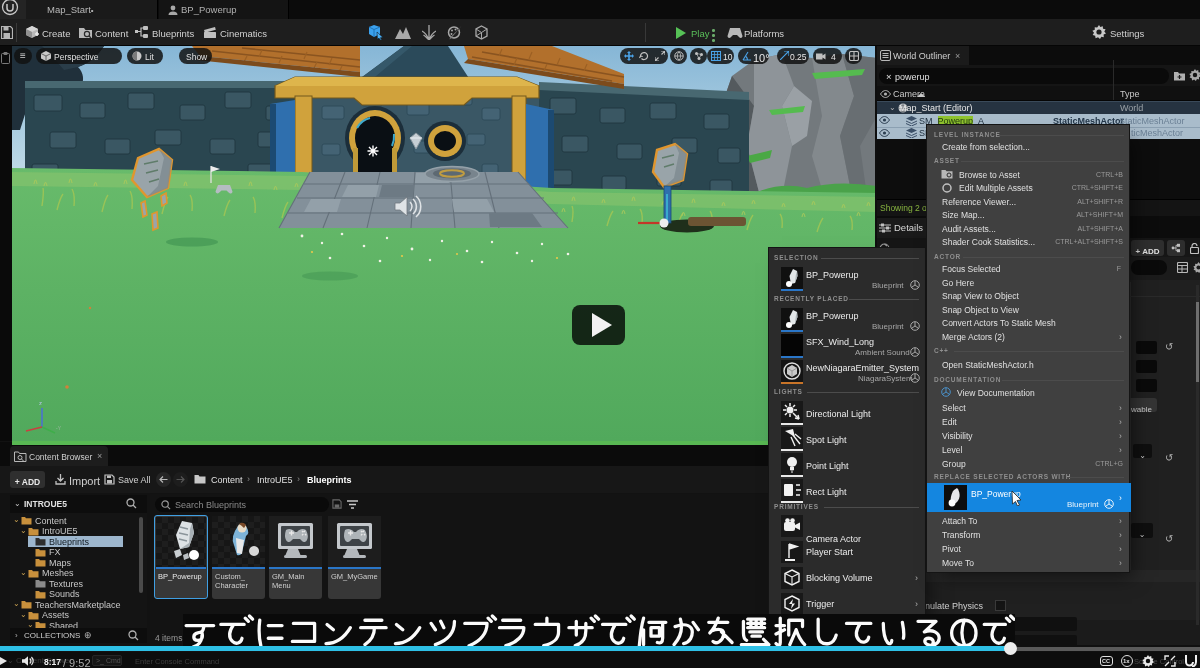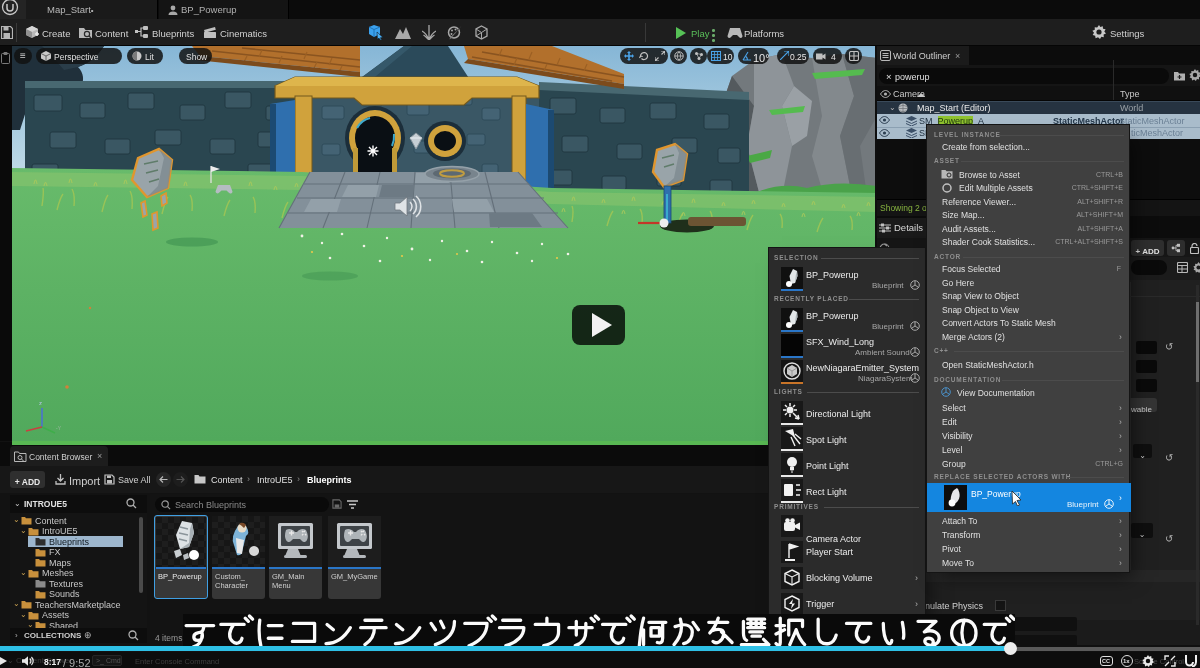--- a/index.html
+++ b/index.html
@@ -437,21 +437,21 @@
   <div class="abs" style="left:40px;top:47px;width:0;height:0;border-bottom:4px solid #c8c8c8;border-left:4px solid transparent;border-right:4px solid transparent"></div>
   <div class="abs" style="left:236px;top:14px;width:1px;height:40px;background:#2a2a2a"></div>
   <div class="abs txt" style="left:243px;top:43px;font-size:9px;color:#c8c8c8">Type</div>
 
   <div class="abs" style="left:0;top:55px;width:323px;height:13px;background:#263341;border-top:1px solid #3a4a5a"></div>
   <div class="abs txt" style="left:12px;top:56.5px;font-size:8px;color:#b8b8b8">⌄</div>
   <svg class="abs" style="left:21px;top:57px" width="10" height="10" viewBox="0 0 10 10">
         <circle cx="5" cy="5" r="4.5" fill="#b8bcc0"></circle>
         <path d="M1 3.5 Q5 1 9 3.5 M0.5 5.5 H9.5 M2 8 Q5 9.5 8 8 M5 0.5 V9.5" stroke="#6a6e73" stroke-width="0.7" fill="none"></path>
       </svg>
-  <div class="abs txt" style="left:40px;top:56.5px;font-size:9px;color:#e8e8e8">Map_Start (Editor)</div>
+  <div class="abs txt" style="left:22px;top:56.5px;font-size:9px;color:#e8e8e8">Map_Start (Editor)</div>
   <div class="abs txt" style="left:243px;top:56.5px;font-size:9px;color:#9aa0a6">World</div>
 
   <div class="abs" style="left:0;top:68px;width:323px;height:12.5px;background:#a9bccb"></div>
   <svg class="abs" style="left:2px;top:70px" width="11" height="8" viewBox="0 0 11 8">
         <path d="M0.5 4 C2 1.5 4 0.5 5.5 0.5 C7 0.5 9 1.5 10.5 4 C9 6.5 7 7.5 5.5 7.5 C4 7.5 2 6.5 0.5 4 Z" fill="none" stroke="#2c3e50" stroke-width="1"></path>
         <circle cx="5.5" cy="4" r="1.6" fill="#2c3e50"></circle>
       </svg>
   <svg class="abs" style="left:29px;top:69.5px" width="11" height="10" viewBox="0 0 11 10">
         <path d="M5.5 0 L11 2.5 L5.5 5 L0 2.5 Z" fill="#3c5068"></path>
         <path d="M0 5 L5.5 7.5 L11 5 M0 7.5 L5.5 10 L11 7.5" stroke="#3c5068" stroke-width="1" fill="none"></path>
@@ -667,21 +667,21 @@
         <svg class="abs" style="left:35px;top:1px" width="11" height="9" viewBox="0 0 11 9">
           <path d="M0.5 1 h3.5 l1 1.2 H10.5 v6.3 H0.5 z" fill="#c8903c"></path>
         </svg>
         <span class="abs txt" style="left:49px;top:0.5px;font-size:9px;color:#c8c8c8">Shared</span>
       </div>
 
   <div class="abs" style="left:139px;top:76px;width:4px;height:76px;background:#4a4a4a;border-radius:2px"></div>
 
   <div class="abs" style="left:10px;top:187px;width:137px;height:15px;background:#0d0d0d"></div>
   <div class="abs txt" style="left:15px;top:190px;font-size:8px;color:#b0b0b0">›</div>
-  <div class="abs txt" style="left:24px;top:190px;font-size:8px;color:#d0d0d0;font-weight:bold">COLLECTIONS</div>
+  <div class="abs txt" style="left:24px;top:190px;font-size:8px;color:#d0d0d0;font-weight:normal">COLLECTIONS</div>
   <div class="abs txt" style="left:84px;top:189px;font-size:9px;color:#b0b0b0">⊕</div>
   <svg class="abs" style="left:128px;top:189px" width="11" height="11" viewBox="0 0 11 11">
         <circle cx="4.5" cy="4.5" r="3.5" fill="none" stroke="#b0b0b0" stroke-width="1.3"></circle>
         <path d="M7 7 l3 3" stroke="#b0b0b0" stroke-width="1.3"></path>
       </svg>
 
   <div class="abs" style="left:150px;top:53px;width:727px;height:152px;background:#131313"></div>
   <div class="abs" style="left:155px;top:56px;width:174px;height:15px;background:#0a0a0a;border-radius:8px"></div>
   <svg class="abs" style="left:161px;top:59px" width="10" height="10" viewBox="0 0 11 11">
         <circle cx="4.5" cy="4.5" r="3.5" fill="none" stroke="#9a9a9a" stroke-width="1.3"></circle>

